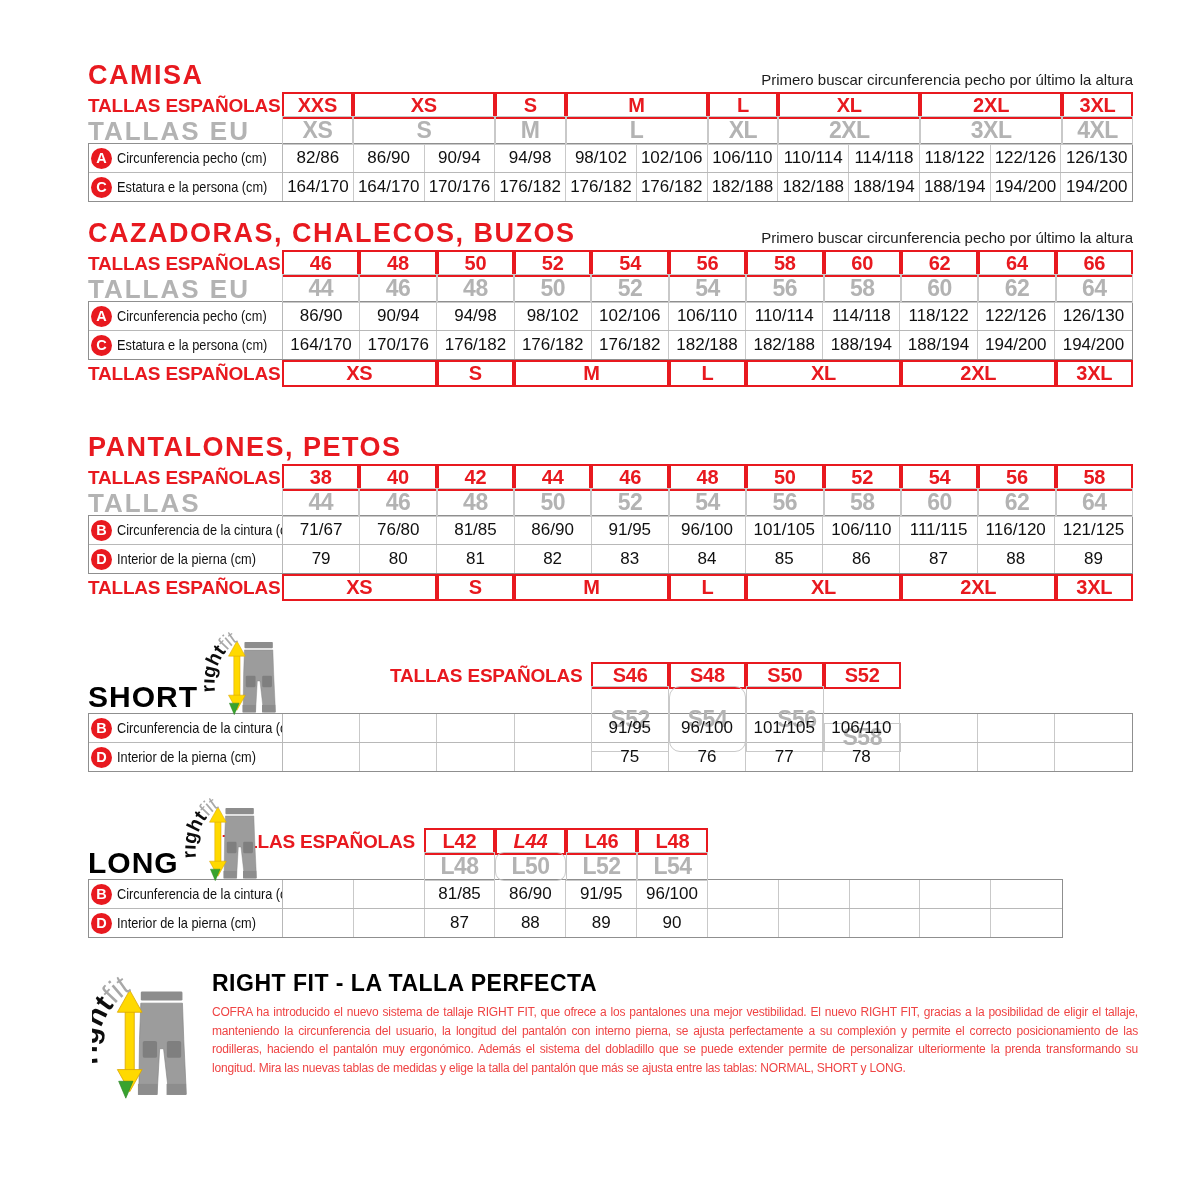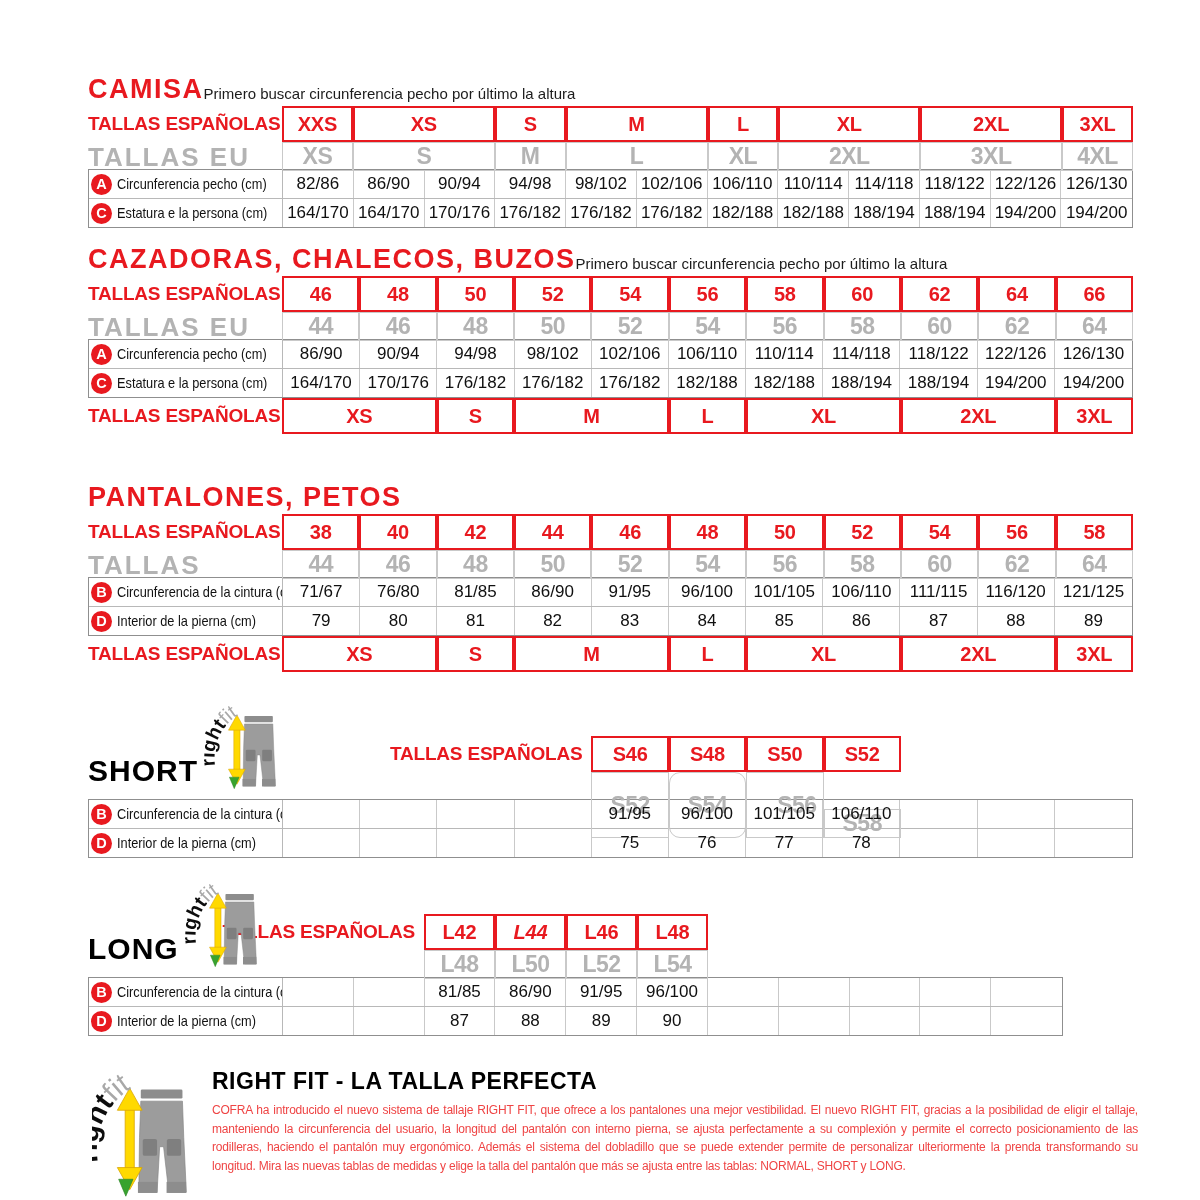--- a/index.html
+++ b/index.html
@@ -4,26 +4,26 @@
 <style>
   html,body{margin:0;padding:0;background:#fff;}
   .page{position:relative;width:1200px;height:1200px;background:#fff;overflow:hidden;
         font-family:"Liberation Sans", sans-serif;color:#111;}
   .content{position:absolute;left:88px;top:62px;}
   :root{--red:#e8191f;--gray:#b3b3b3;--label-w:194px;--line:#c9c9c9;--outline:#8f8f8f;}
 
   .sec{width:1045px;position:relative;}
   .sec.narrow{width:975px;}
 
-  .title-row{display:flex;align-items:flex-end;margin-bottom:3px;margin-top:14px;}
+  .title-row{display:flex;justify-content:space-between;align-items:flex-end;margin-bottom:3px;}
   .sec-title{margin:0;color:var(--red);font-size:27px;font-weight:bold;letter-spacing:1.5px;line-height:1;}
   .note{font-size:15px;color:#1c1c1c;padding-bottom:1px;}
 
   .grid{display:grid;}
-  .hdr-row{height:36px;}
+  .hdr-row{height:24px;}
   .label-slot{align-self:center;text-align:right;padding-right:9px;color:var(--red);
               font-weight:bold;font-size:19px;letter-spacing:-0.2px;white-space:nowrap;}
   .hbox{border:2.5px solid var(--red);background:#fff;display:flex;align-items:center;justify-content:center;
         color:var(--red);font-weight:bold;font-size:20px;letter-spacing:-0.2px;}
   .eu-row{height:27px;}
   .eu-label{align-self:center;color:var(--gray);font-weight:bold;font-size:26px;letter-spacing:2px;line-height:1;}
   .eu-cell{border:1px solid var(--line);display:flex;align-items:center;justify-content:center;
            color:var(--gray);font-weight:bold;font-size:23px;letter-spacing:-0.5px;}
 
   .data-block{border:1px solid var(--outline);}
@@ -392,21 +392,21 @@
       </div>
       <div class="grid hdr-row" style="grid-template-columns: var(--label-w) repeat(11, 1fr);">
         <div class="label-slot" style="grid-column: 1 / span 3;">TALLAS ESPAÑOLAS</div>
       <div class="hbox" style="grid-column: 4 / span 1;">L42</div>
           <div class="hbox" style="grid-column: 5 / span 1; font-style: italic;">L44</div>
           <div class="hbox" style="grid-column: 6 / span 1;">L46</div>
           <div class="hbox" style="grid-column: 7 / span 1;">L48</div>
         </div>
       <div class="grid eu-row" style="grid-template-columns: var(--label-w) repeat(11, 1fr);">
           <div class="eu-cell" style="grid-column: 4 / span 1;">L48</div>
-          <div class="eu-cell" style="grid-column: 5 / span 1;">L50</div>
+          <div class="eu-cell" style="grid-column: 5 / span 1; border-radius: 9px;">L50</div>
           <div class="eu-cell" style="grid-column: 6 / span 1;">L52</div>
           <div class="eu-cell" style="grid-column: 7 / span 1;">L54</div>
         </div>
       <div class="data-block">
           <div class="data-row" style="grid-template-columns: var(--label-w) repeat(11, 1fr);">
             <div class="row-label-cell">
               <span class="badge">B</span>
               <span class="row-label-text">Circunferencia de la cintura (cm)</span>
             </div>
             <div class="value-cell"></div>

